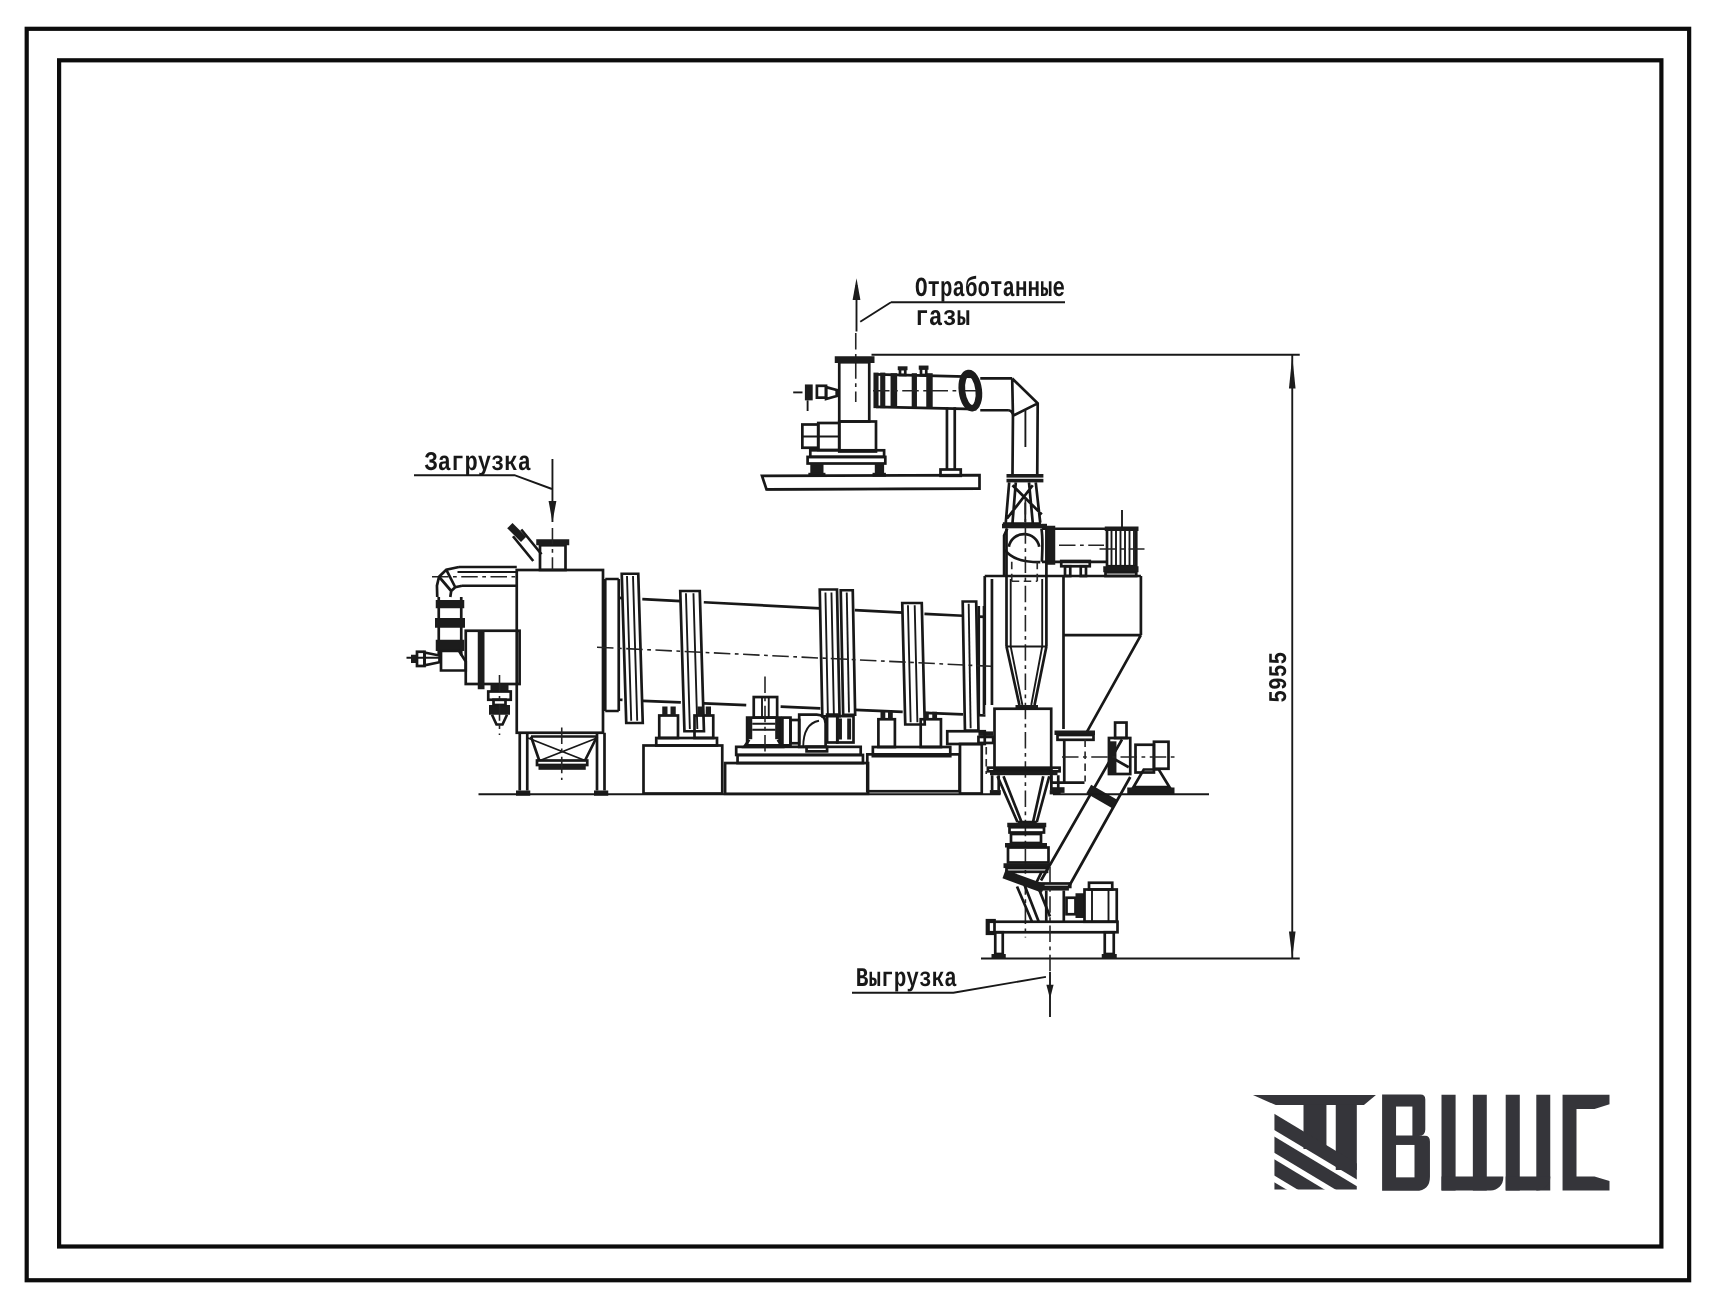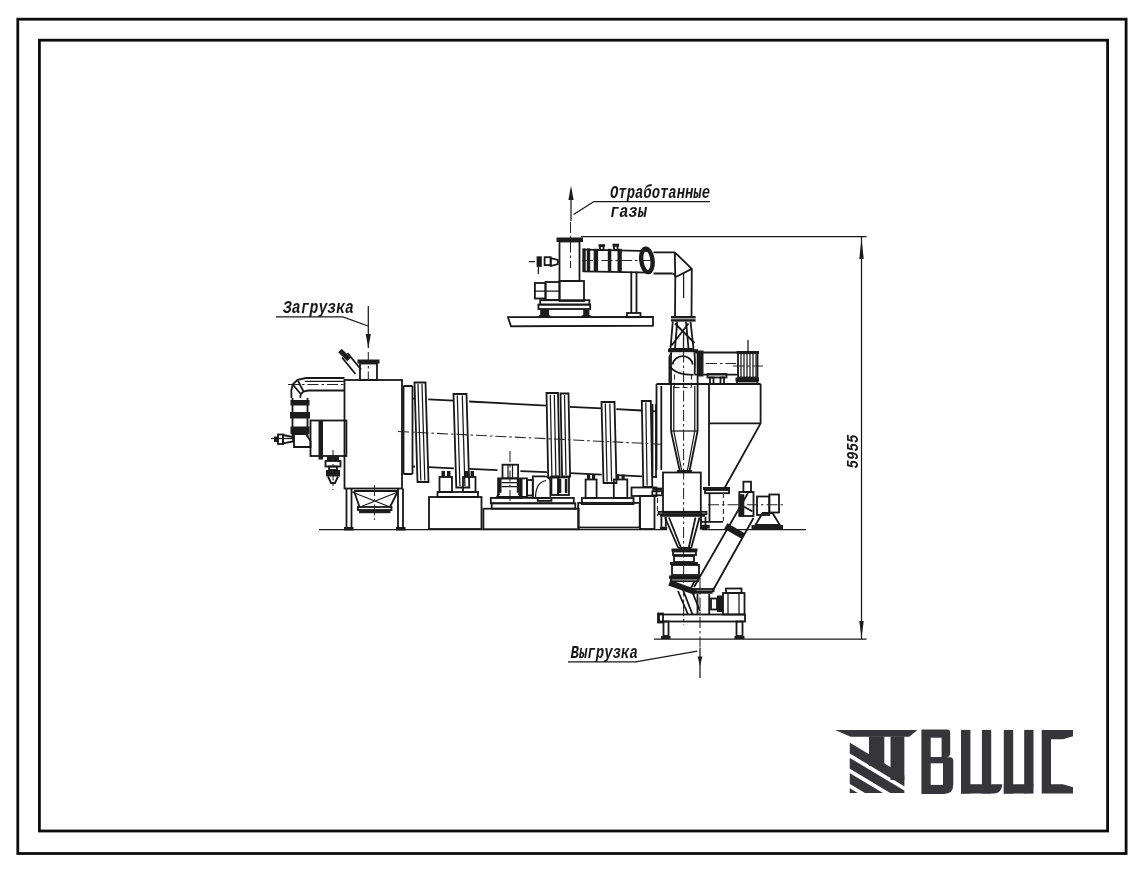--- a/index.html
+++ b/index.html
@@ -1,16 +1,16 @@
 <!DOCTYPE html>
 <html><head>
 <meta charset="utf-8">
 <style>
   html,body{margin:0;padding:0;background:#ffffff;}
-  .page{position:relative;width:1122px;height:869px;background:#ffffff;font-family:"Liberation Serif", serif;font-style:italic;}
+  .page{position:relative;width:1122px;height:869px;background:#ffffff;font-family:"Liberation Serif", serif;}
   svg{position:absolute;left:0;top:0;}
   .ln{stroke:#181818;stroke-width:1.8;fill:none;}
   .th{stroke:#181818;stroke-width:1.25;fill:none;}
   .dk{fill:#1c1c1c;stroke:none;}
   .cl{stroke:#242424;stroke-width:1.05;fill:none;stroke-dasharray:11 3 2.5 3;}
   .hd{stroke:#2a2a2a;stroke-width:1.1;fill:none;stroke-dasharray:5 3;}
   text{fill:#181818;font-family:"Liberation Mono", monospace;font-weight:bold;}
 </style>
 </head>
 <body>

